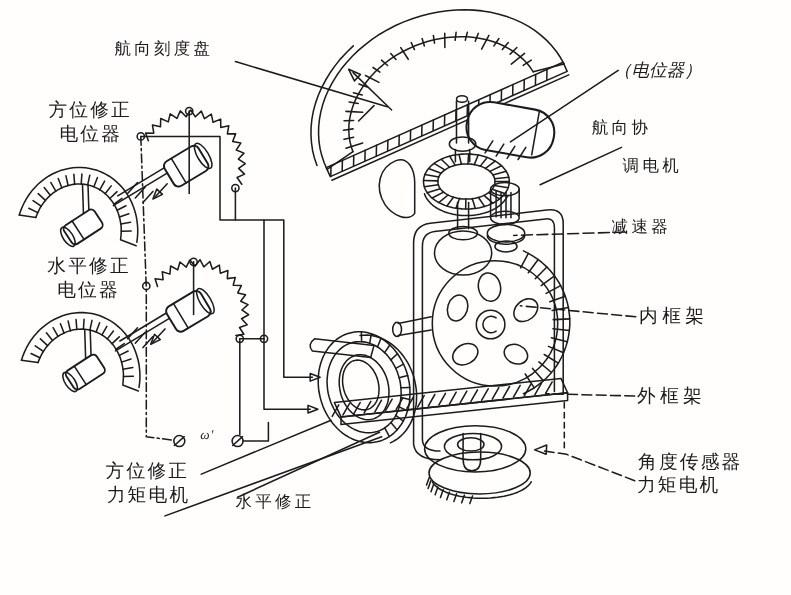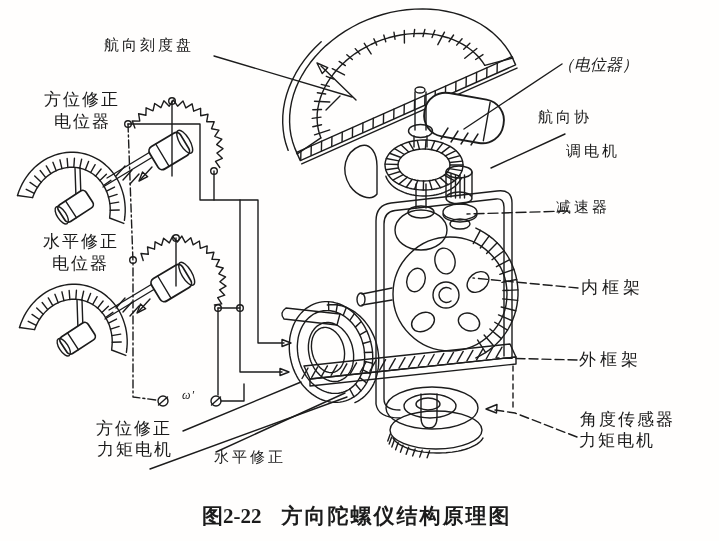--- a/index.html
+++ b/index.html
@@ -422,16 +422,13 @@
   <div class="lbl fs18" style="left:556px;top:200px">减速器</div>
   <div class="lbl fs17w" style="left:581px;top:279px">内框架</div>
   <div class="lbl fs17w" style="left:579px;top:351px">外框架</div>
   <div class="lbl fs17" style="left:580px;top:411px">角度传感器</div>
   <div class="lbl fs17" style="left:579px;top:432px">力矩电机</div>
   <div class="lbl fs17" style="left:96px;top:420px">方位修正</div>
   <div class="lbl fs17" style="left:97px;top:441px">力矩电机</div>
   <div class="lbl fs18" style="left:214px;top:450px">水平修正</div>
   <div class="lbl omega" style="left:182px;top:389px">ω′</div>
 
-  <div id="caption">
-    <span class="cap-num">图2-22</span><span class="cap-title">方向陀螺仪结构原理图</span>
-  </div>
 </div>
 
 </body></html>

